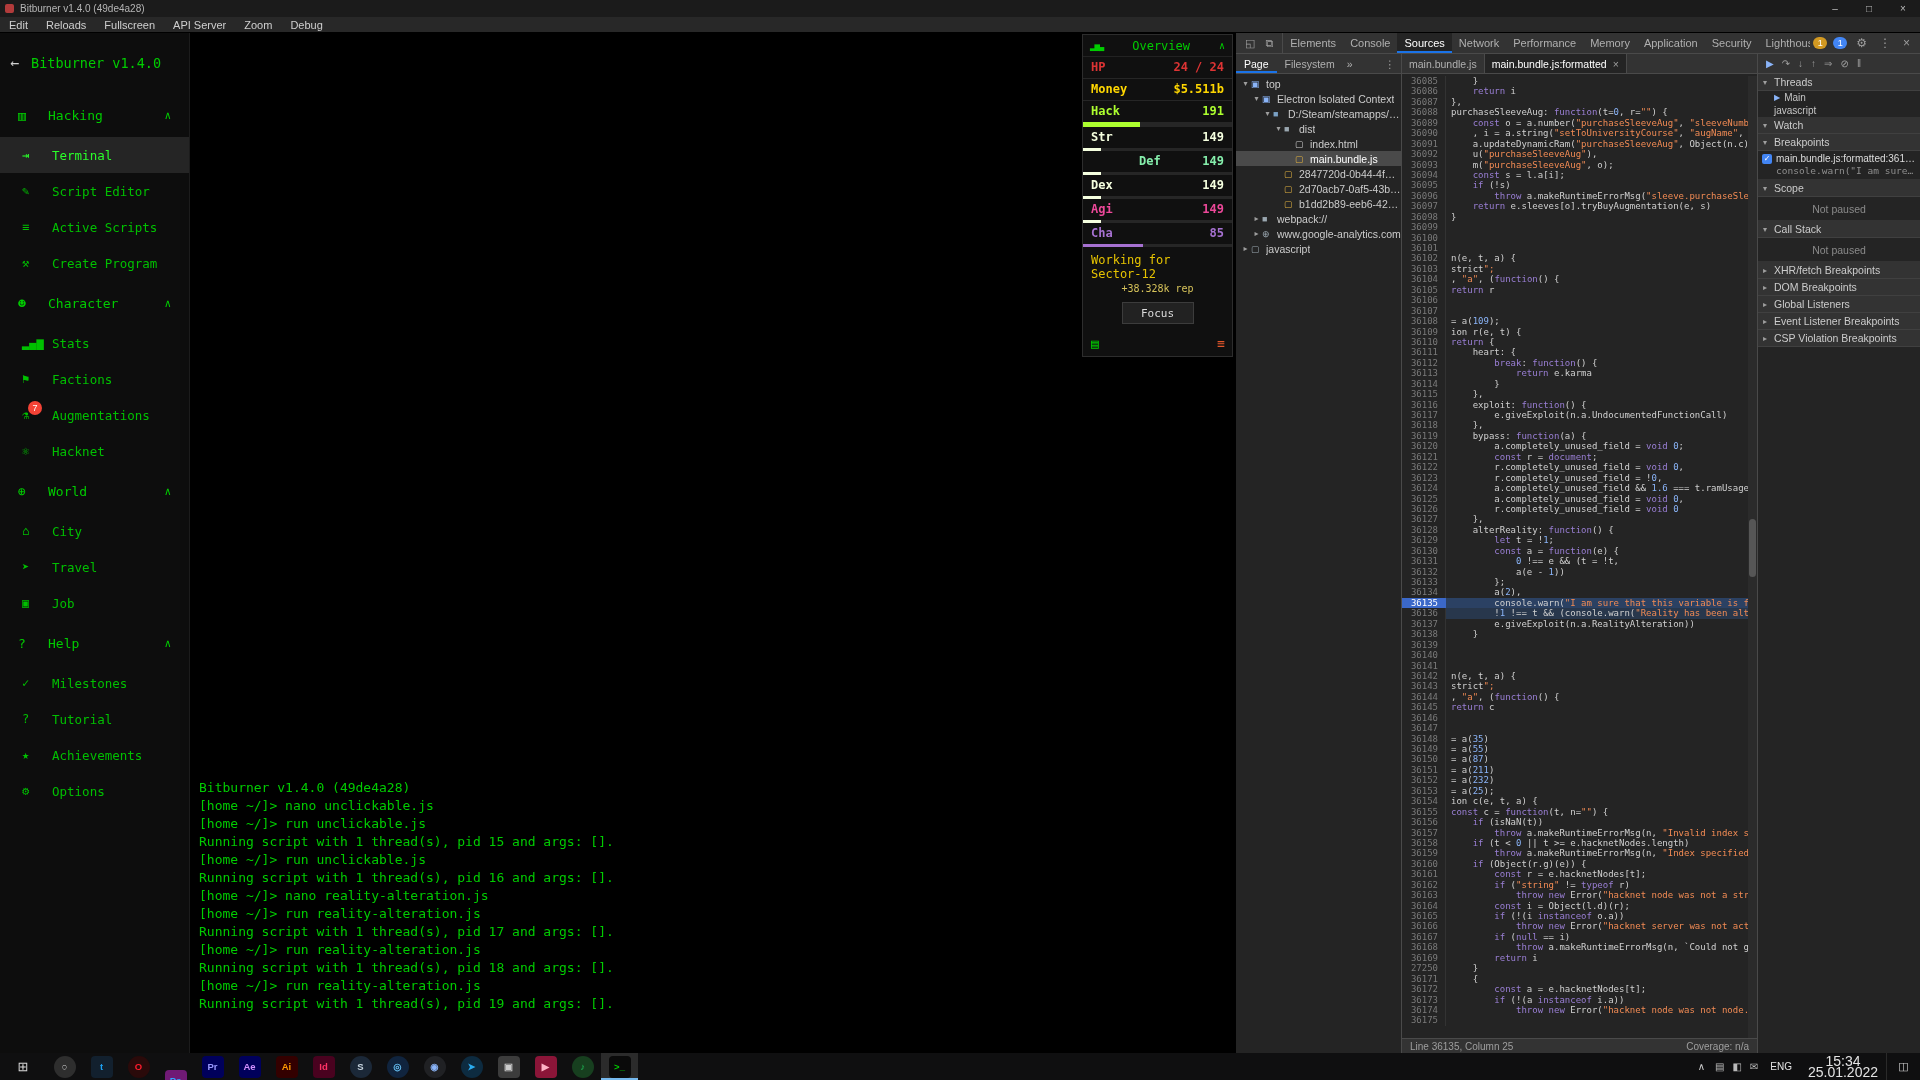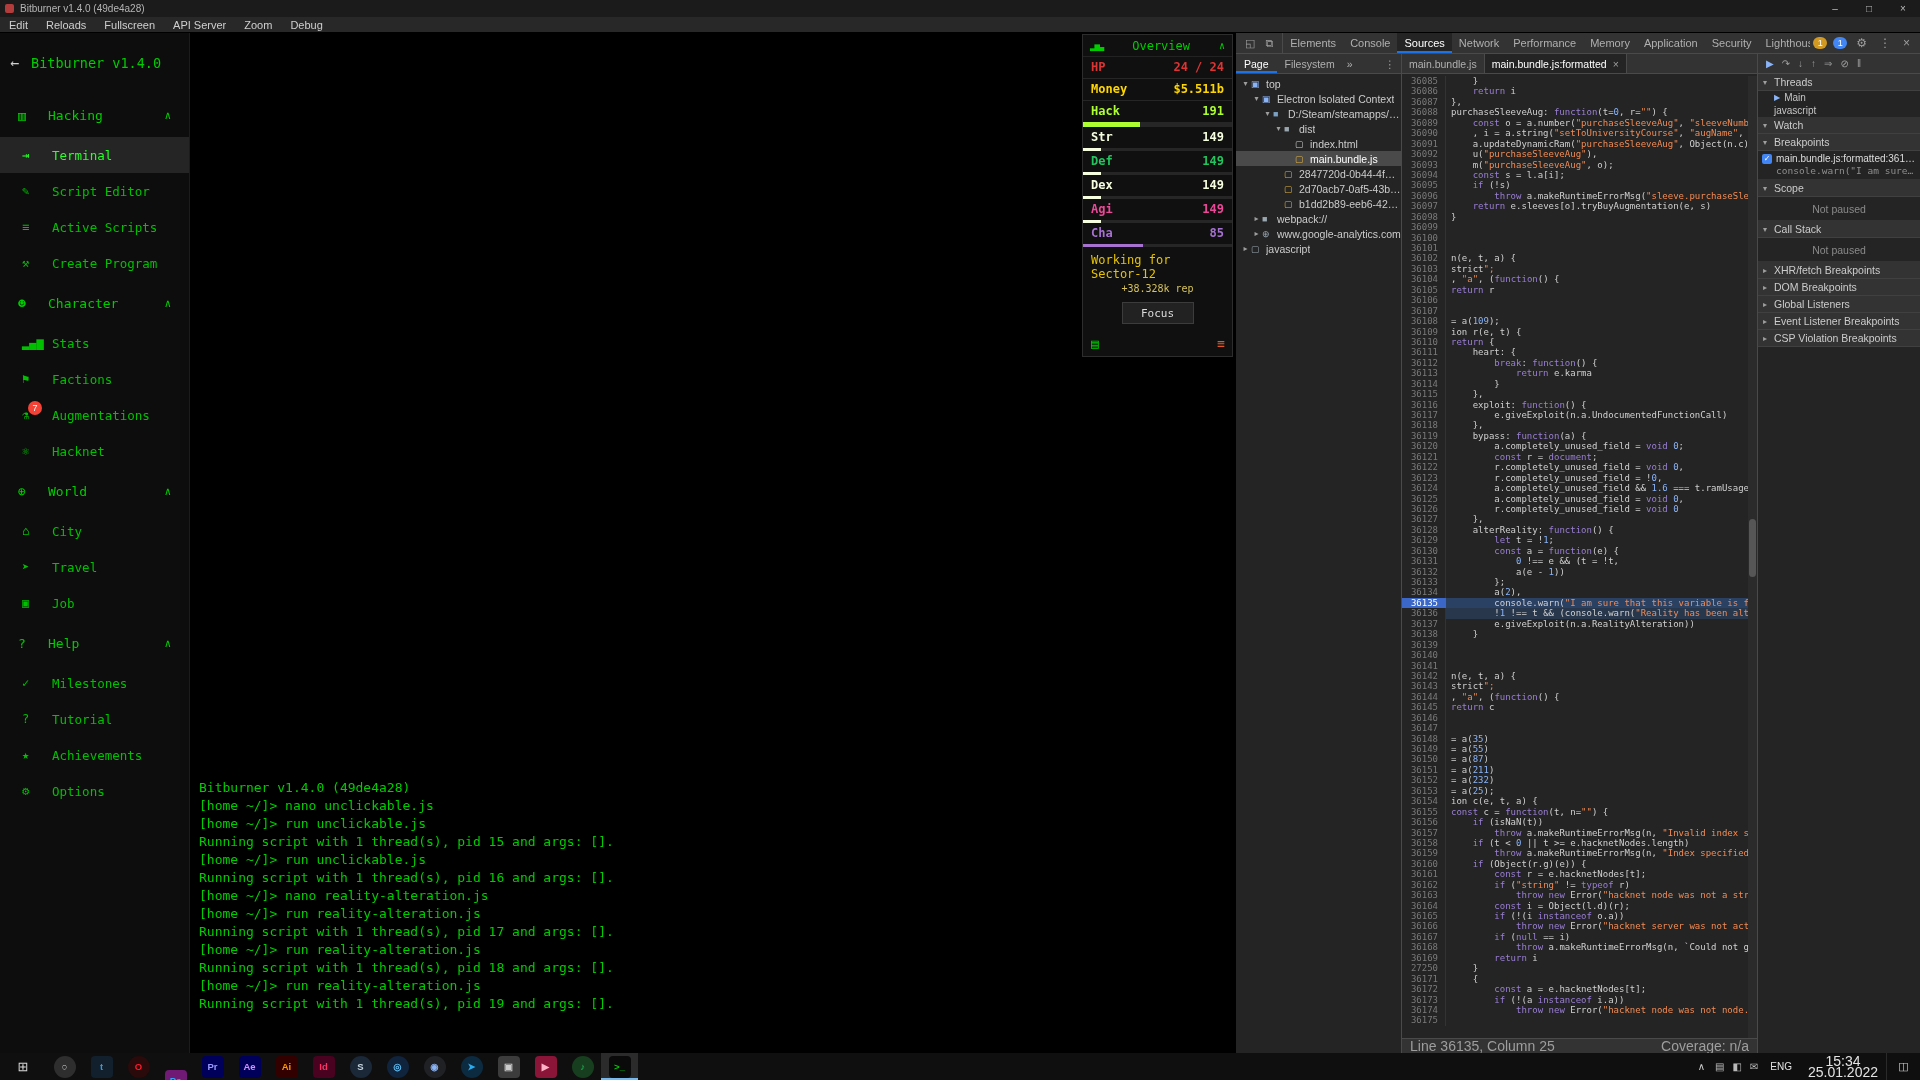--- a/index.html
+++ b/index.html
@@ -89,21 +89,21 @@
   .code{flex:1;overflow:hidden;padding-top:2px;position:relative;font-family:"DejaVu Sans Mono",monospace;font-size:9px}
   .cl{display:flex;height:10.45px;line-height:10.45px;white-space:pre}
   .cl .g{width:44px;flex:none;text-align:right;padding-right:7px;color:#7a7a7a;border-right:1px solid #333}
   .cl .c{flex:1;overflow:hidden;color:#d0d0d0;padding-left:5px}
   .cl.hl1 .c{background:rgba(56,121,217,.35)}
   .cl.hl2 .c{background:rgba(56,121,217,.22)}
   .g.bp{background:#3b68c8;color:#fff;border-right-color:#3b68c8}
   .kw{color:#9a7fd5}.str{color:#f28b54}.num{color:#8ab4f8}
   .ed-scroll{position:absolute;right:0;top:22px;bottom:15px;width:9px;background:#2b2b2b}
   .ed-thumb{position:absolute;left:1px;width:7px;height:58px;top:46%;background:#565656;border-radius:4px}
-  .ed-status{height:15px;background:#333;border-top:1px solid #4a4a4a;display:flex;align-items:center;font-size:14px;color:#9e9e9e;padding:0 8px}
+  .ed-status{height:15px;background:#333;border-top:1px solid #4a4a4a;display:flex;align-items:center;font-size:10px;color:#9e9e9e;padding:0 8px}
   .ed-status .spacer{flex:1}
 
   
   .dt-debug{width:163px;border-left:1px solid #4a4a4a;background:#242424;display:flex;flex-direction:column;font-size:10.5px}
   .dbg-ctrls{height:20px;background:#333;border-bottom:1px solid #4a4a4a;display:flex;align-items:center;padding:0 4px}
   .dbg-ctl{padding:0 4px;color:#9e9e9e;font-size:10px}
   .dbg-ctl.first{color:#8ab4f8}
   .dbg-h{height:17px;background:#333;border-bottom:1px solid #404040;display:flex;align-items:center;padding:0 5px;color:#ccc}
   .dbg-ar{width:11px;font-size:8px;color:#9e9e9e}
   .dbg-thread{height:13px;display:flex;align-items:center;padding:0 6px 0 16px;color:#c5c5c5;font-size:10px}
@@ -266,21 +266,21 @@
       <div class="ov-bar big">
         <i style="width: 38%; background: rgb(173, 255, 47);"></i>
       </div>
       <div class="ov-row" style="color: rgb(245, 255, 223);">
         <span class="ov-l">Str</span>
         <span class="ov-v">149</span>
       </div>
       <div class="ov-bar">
         <i style="width: 12%; background: rgb(245, 255, 223);"></i>
       </div>
-      <div class="ov-row" style="color: #22c55e;">
+      <div class="ov-row" style="color: #86efac; margin-left: 48px;">
         <span class="ov-l">Def</span>
         <span class="ov-v">149</span>
       </div>
       <div class="ov-bar">
         <i style="width: 12%; background: rgb(245, 255, 223);"></i>
       </div>
       <div class="ov-row" style="color: rgb(245, 255, 223);">
         <span class="ov-l">Dex</span>
         <span class="ov-v">149</span>
       </div>

